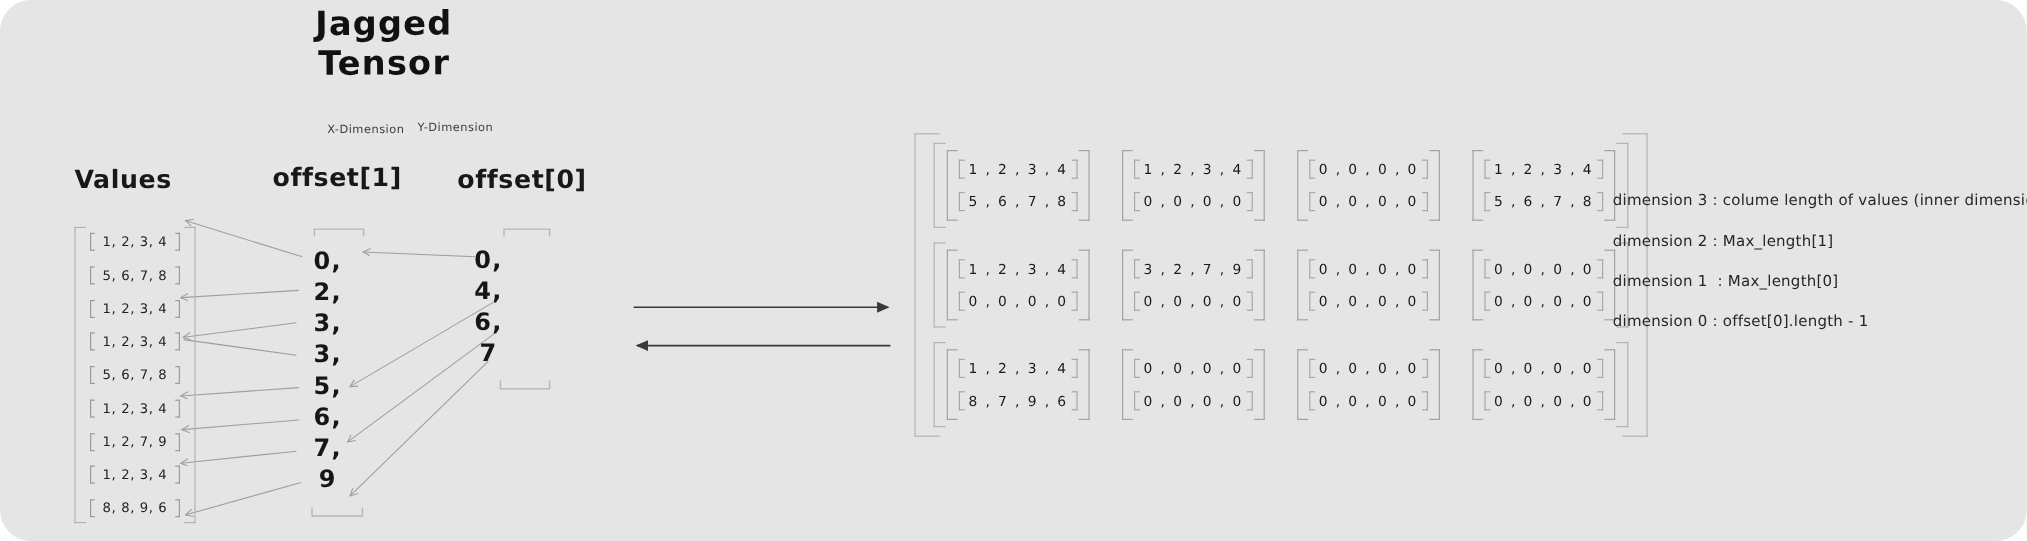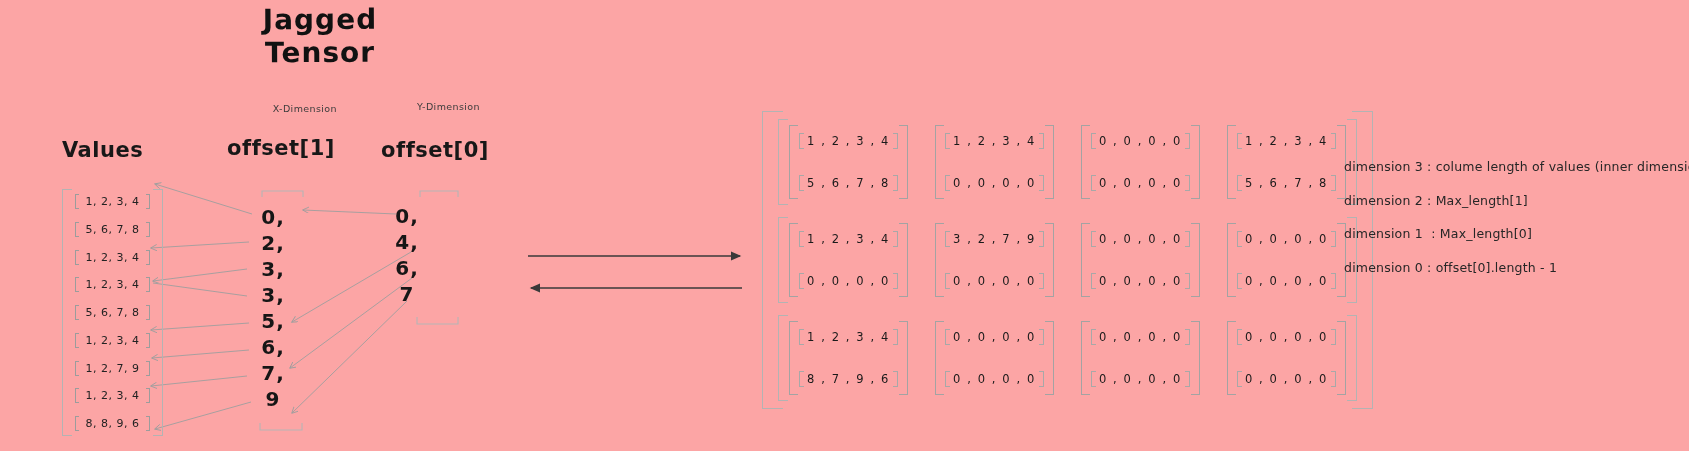--- a/index.html
+++ b/index.html
@@ -3,31 +3,31 @@
 <meta charset="utf-8">
 <style>
   :root{
     --ink:#1f1f1f;
     --gray:#9e9e9e;
     --bracket:#b0b0b0;
     --dark:#3a3a3a;
   }
   *{margin:0;padding:0;box-sizing:border-box;}
   body{background:#ffffff;font-family:"DejaVu Sans", sans-serif;color:var(--ink);}
-  .canvas{position:relative;width:1689px;height:451px;overflow:hidden;background:#fca5a5;}
+  .canvas{position:relative;width:1689px;height:451px;overflow:hidden;background:#e5e5e5;border-radius:26px;}
 
   .abs{position:absolute;}
 
   
   .title{font-weight:700;color:#111;letter-spacing:1px;}
   .title-jagged{left:205px;top:3px;width:230px;text-align:center;font-size:28px;transform:rotate(-0.3deg);}
   .title-dense{left:833px;top:0px;width:170px;text-align:center;font-size:32px;}
   .dim-label{font-size:9.5px;color:#3c3c3c;letter-spacing:.4px;}
   .lbl-xdim{left:225px;top:103px;width:112px;text-align:right;}
-  .lbl-ydim{left:368px;top:101px;width:112px;text-align:right;}
+  .lbl-ydim{left:348px;top:101px;width:112px;text-align:left;}
   .col-label{font-size:21px;font-weight:600;letter-spacing:.5px;color:#181818;}
   .lbl-values{left:62px;top:138px;width:92px;text-align:left;}
   .lbl-off1{left:222px;top:136px;width:118px;text-align:center;}
   .lbl-off0{left:376px;top:138px;width:118px;text-align:center;}
 
   
   .brk{position:relative;}
   .brk::before,.brk::after{content:"";position:absolute;top:0;bottom:0;width:var(--tick,6px);border:1.2px solid var(--bc,#aeaeae);}
   .brk::before{left:0;border-right:none;}
   .brk::after{right:0;border-left:none;}
@@ -39,21 +39,21 @@
   
   .offset-list{display:flex;flex-direction:column;}
   .off1-list{left:240px;top:205px;width:66px;}
   .off0-list{left:374px;top:204px;width:66px;}
   .off-entry{height:26px;line-height:25px;font-size:20px;font-weight:600;text-align:center;color:#161616;letter-spacing:1px;}
 
   
   .dense-wrap{left:762px;top:111px;}
   .dense-outer{--tick:20px;--bc:#b3b3b3;padding:8px 16px;display:flex;flex-direction:column;gap:12px;}
   .dense-group{--tick:9px;--bc:#b3b3b3;padding:6px 11px;display:flex;flex-direction:row;gap:27px;align-items:center;}
-  .mat{--tick:8px;--bc:#a3a3a3;padding:8px 10px;display:flex;flex-direction:column;gap:26px;}
+  .mat{--tick:8px;--bc:#a3a3a3;padding:8px 10px;display:flex;flex-direction:column;gap:11px;}
   .mrow{--tick:4px;--bc:#a8a8a8;padding:1px 8px;font-size:11.5px;letter-spacing:1.6px;white-space:nowrap;color:#1a1a1a;font-weight:500;}
 
   
   .annotations{left:1344px;top:159px;display:flex;flex-direction:column;}
   .ann-line{height:33.5px;font-size:12.5px;color:#262626;white-space:pre;letter-spacing:.2px;}
 
   svg.overlay{position:absolute;left:0;top:0;pointer-events:none;}
 </style>
 </head>
 <body>

